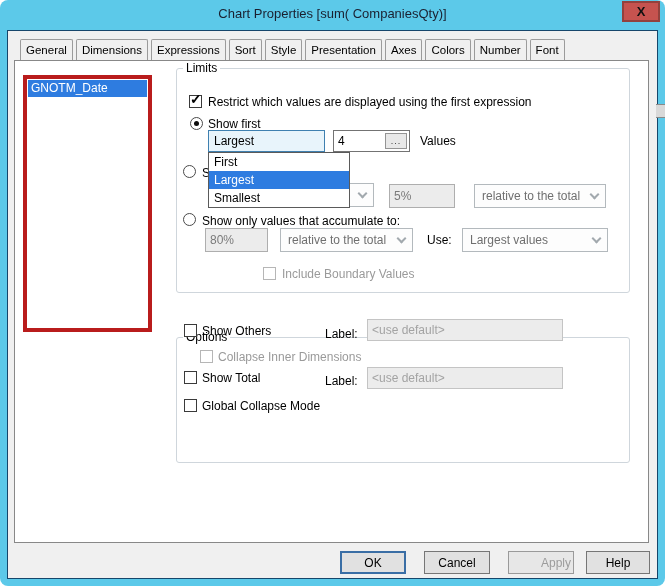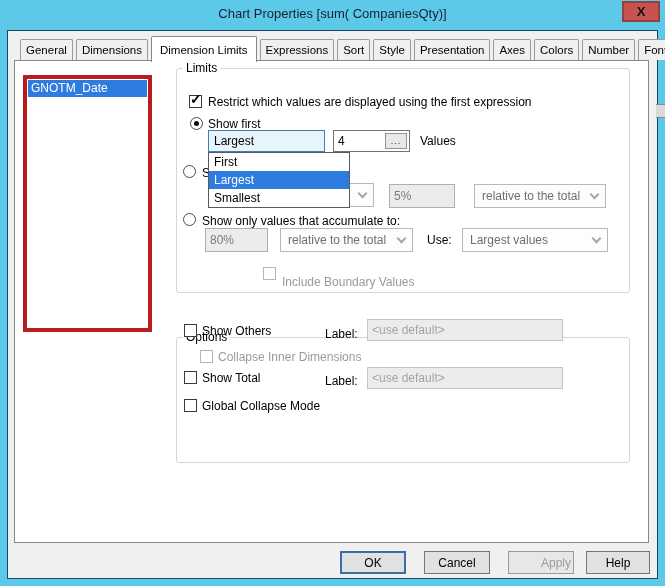--- a/index.html
+++ b/index.html
@@ -1,17 +1,17 @@
 <!DOCTYPE html>
 <html><head>
 <meta charset="utf-8">
 <style>
   * { box-sizing: border-box; }
   body { margin:0; font-family:"Liberation Sans", sans-serif; }
-  .window { position:relative; width:665px; height:586px; background:#5cc9e9; overflow:hidden; font-size:12px; color:#000; }
+  .window { position:relative; width:665px; height:586px; background:#5cc9e9; overflow:hidden; font-size:12px; color:#000;border-radius:8px; }
 
   .title-text { position:absolute; top:6px; left:0; right:0; text-align:center; font-size:13px; color:#1a2030; }
   .close-btn { position:absolute; top:1px; right:5px; width:38px; height:21px; background:#c6534f; border:2px solid #93413d; display:flex; align-items:center; justify-content:center; font-weight:bold; font-size:13px; color:#111; cursor:default; }
 
   .client-bg { position:absolute; left:7px; top:30px; width:651px; height:549px; background:#f0f0f0; border:1px solid #16466b; }
 
   .tabbar { position:absolute; left:20px; top:36px; height:24px; display:flex; align-items:flex-end; gap:3px; z-index:3; }
   .tab { background:#f0f0f0; border:1px solid #9b9b9b; border-bottom:none; height:21px; padding:0 5px; display:flex; align-items:center; font-size:11.5px; border-radius:2px 2px 0 0; cursor:default; white-space:nowrap; }
   .tab.active { background:#fff; border-color:#8a8a8a; height:26px; margin-bottom:-2px; z-index:4; position:relative; padding:0 8px; }
 
@@ -70,21 +70,20 @@
   <div class="title-text">Chart Properties [sum( CompaniesQty)]</div>
   <div class="close-btn">
       <span>X</span>
     </div>
 
   <div class="client-bg"></div>
 
   <div class="tabbar">
     <div class="tab">General</div>
     <div class="tab">Dimensions</div>
-    <div class="tab active">Dimension Limits</div>
     <div class="tab">Expressions</div>
     <div class="tab">Sort</div>
     <div class="tab">Style</div>
     <div class="tab">Presentation</div>
     <div class="tab">Axes</div>
     <div class="tab">Colors</div>
     <div class="tab">Number</div>
     <div class="tab">Font</div>
 
   </div>
@@ -157,21 +156,21 @@
   </div>
   <div class="lbl" style="left:427px; top:233px;">Use:</div>
   <div class="combo-dis" style="left:462px; top:228px; width:146px; height:24px;">
     <span class="txt">Largest values</span>
     <span class="arrow">
         <span class="chev gray"></span>
       </span>
   </div>
 
   <div class="cb disabled" style="left:263px; top:267px;"></div>
-  <div class="lbl gray" style="left:282px; top:267px;margin-top:8px;">Include Boundary Values</div>
+  <div class="lbl gray" style="left:282px; top:267px;">Include Boundary Values</div>
 
   <div class="groupbox gb-options">
     <div class="groupbox-label">Options</div>
   </div>
 
   <div class="cb" style="left:184px; top:324px;"></div>
   <div class="lbl" style="left:202px; top:324px;">Show Others</div>
   <div class="lbl" style="left:325px; top:327px;">Label:</div>
   <div class="edit defval" style="left:367px; top:319px; width:196px; height:22px;">
     <span>&lt;use default&gt;</span>

